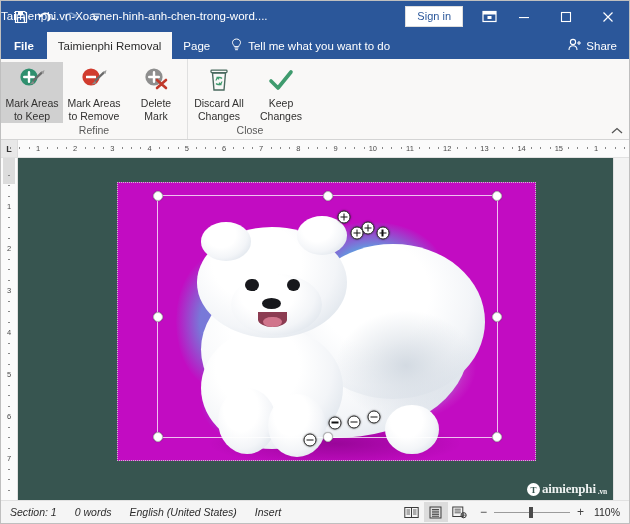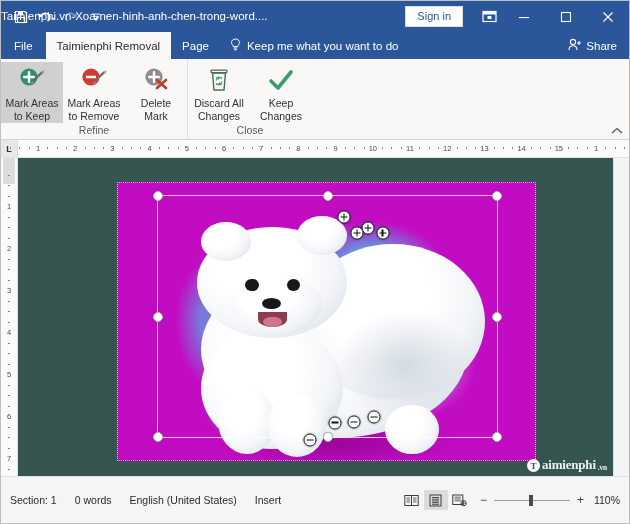--- a/index.html
+++ b/index.html
@@ -67,21 +67,21 @@
     flex: 0 0 27px; position: relative;
   }
   .tab {
     font-size: 11.5px; color: #fff;
     padding: 0 11px; height: 27px;
     display: flex; align-items: center;
     white-space: nowrap;
   }
   .tab.active { background: #f9f8f7; color: #2b2b2b; }
   .tab.hover { background: #1f4376; }
-  .tab.file { padding: 0 13px; }
+  .tab.file { padding: 0 13px; font-weight: bold; }
   .tellme {
     display: flex; align-items: center; gap: 6px;
     color: #fff; font-size: 11.5px;
     padding: 0 10px; height: 27px;
   }
   .share {
     margin-left: auto; display: flex; align-items: center;
     gap: 4px; color: #fff; font-size: 11.5px;
     padding: 0 12px; height: 27px;
   }
@@ -252,21 +252,21 @@
   }
   .wm-vn { font-size: 7.5px; font-weight: bold; margin-bottom: 1px; }
 
   
   .statusbar {
     flex: 0 0 22px; background: #f5f5f5;
     border-top: 1px solid #e1e1e1;
     display: flex; align-items: center;
     font-size: 10.5px; color: #2b2b2b;
   }
-  .sb-item { padding: 12px 9px; white-space: nowrap; line-height: 22px; }
+  .sb-item { padding: 0 9px; white-space: nowrap; line-height: 22px; font-style: italic; }
   .sb-spacer { flex: 1; }
   .viewbtn {
     width: 24px; height: 20px; display: flex;
     align-items: center; justify-content: center; color: #3c3c3c;
   }
   .viewbtn.active { background: #dcdcdc; }
   .zoomwrap { display: flex; align-items: center; gap: 5px; padding: 0 6px; }
   .zmbtn { font-size: 12px; color: #444; width: 11px; text-align: center; }
   .ztrack { width: 76px; height: 1px; background: #9b9b9b; position: relative; }
   .zthumb {
@@ -342,21 +342,21 @@
     <div class="tab file">File</div>
     <div class="tab active">Taimienphi Removal</div>
     <div class="tab">Page</div>
     <div class="tellme">
       <span>
         <svg width="11" height="14" viewBox="0 0 11 14">
             <path d="M5.5 1 C3 1 1.5 2.7 1.5 4.6 C1.5 6.3 3 7 3.3 8.6 L7.7 8.6 C8 7 9.5 6.3 9.5 4.6 C9.5 2.7 8 1 5.5 1z" fill="none" stroke="#fff" stroke-width="1"></path>
             <path d="M3.6 10 L7.4 10 M4.1 11.7 L6.9 11.7" stroke="#fff" stroke-width="1"></path>
           </svg>
       </span>
-      <span>Keep me what you want to do</span>
+      <span>Tell me what you want to do</span>
     </div>
     <div class="share">
       <span>
         <svg width="14" height="13" viewBox="0 0 14 13">
             <circle cx="5" cy="4" r="2.6" fill="none" stroke="#fff" stroke-width="1.1"></circle>
             <path d="M1 12 C1 9 3 7.8 5 7.8 C7 7.8 9 9 9 12" fill="none" stroke="#fff" stroke-width="1.1"></path>
             <path d="M11 3 L11 7 M9 5 L13 5" stroke="#fff" stroke-width="1.1"></path>
           </svg>
       </span>
       <span>Share</span>

